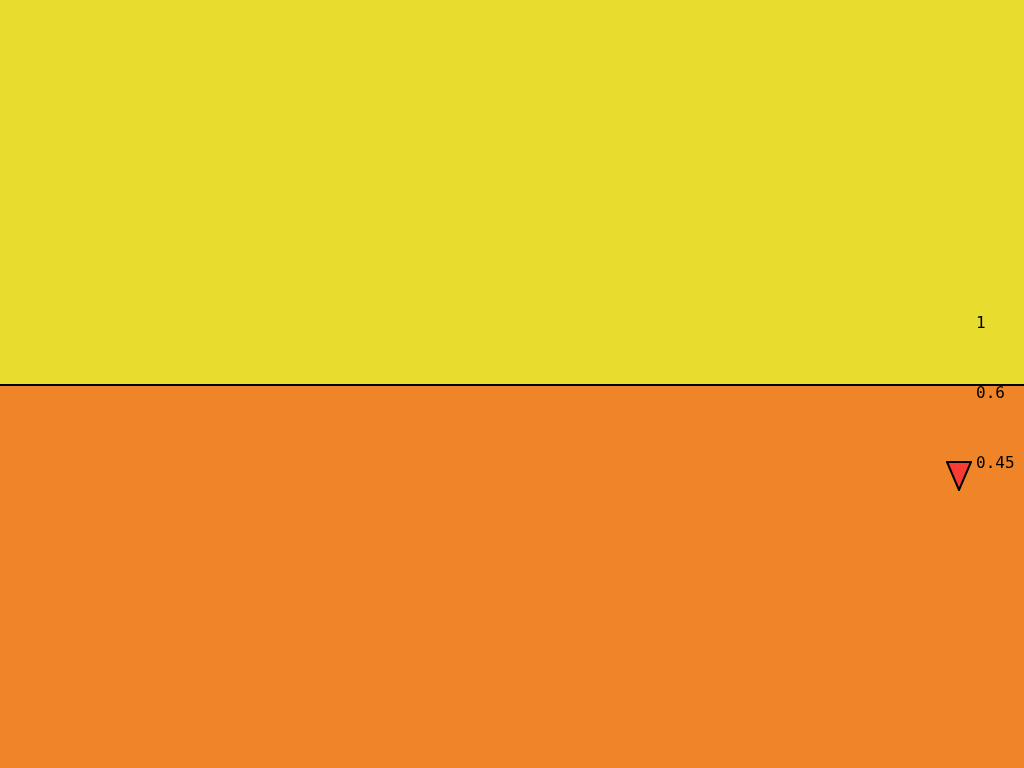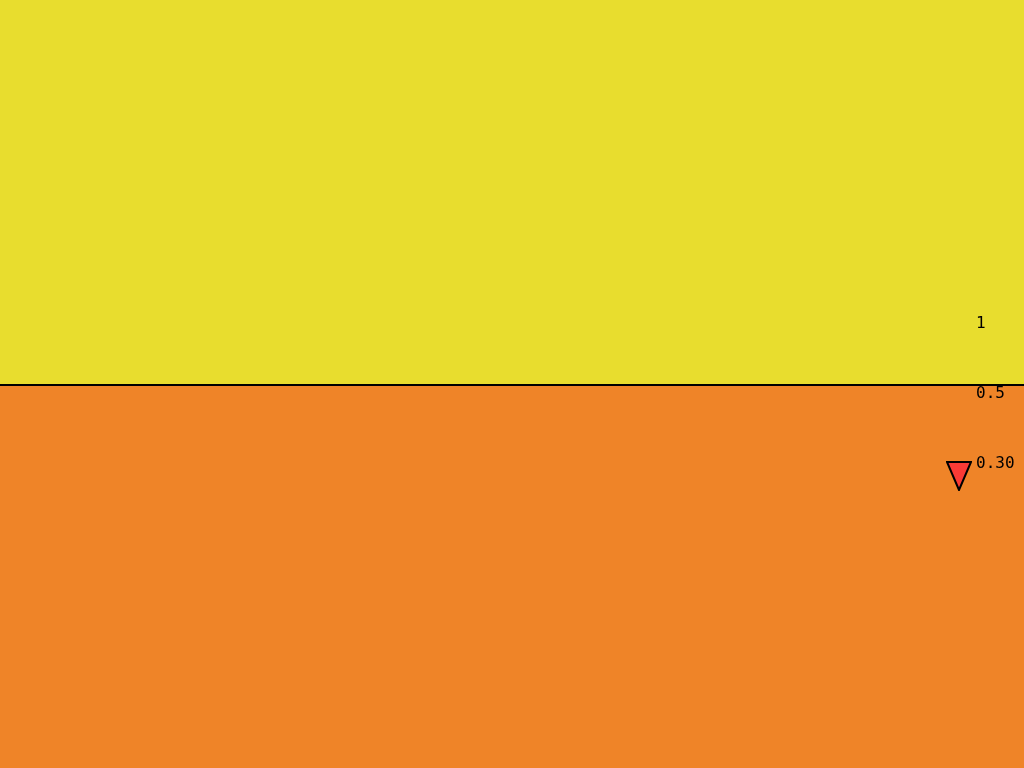--- a/index.html
+++ b/index.html
@@ -217,15 +217,15 @@
     </svg></div>
 <div id="cbar">
     <div class="cseg" style="top: 0%; height: 50%; background: rgb(232, 221, 46);"></div>
     <div class="cseg" style="top: 50%; height: 50%; background: rgb(239, 132, 40); border-top: 2px solid rgb(0, 0, 0);"></div>
   </div>
 <div id="cbar-bot"><svg width="26" height="30" viewBox="0 0 26 30">
       <polygon points="1,1 25,1 13,29" fill="#f93b36" stroke="#000" stroke-width="2"></polygon>
     </svg></div>
 <div id="cbar-labels">
     <div class="clabel" style="top: 322px;">1</div>
-    <div class="clabel" style="top: 392px;">0.5</div>
-    <div class="clabel" style="top: 462px;">0.30</div>
+    <div class="clabel" style="top: 392px;">0.6</div>
+    <div class="clabel" style="top: 462px;">0.45</div>
   </div>
 
 </body></html>

